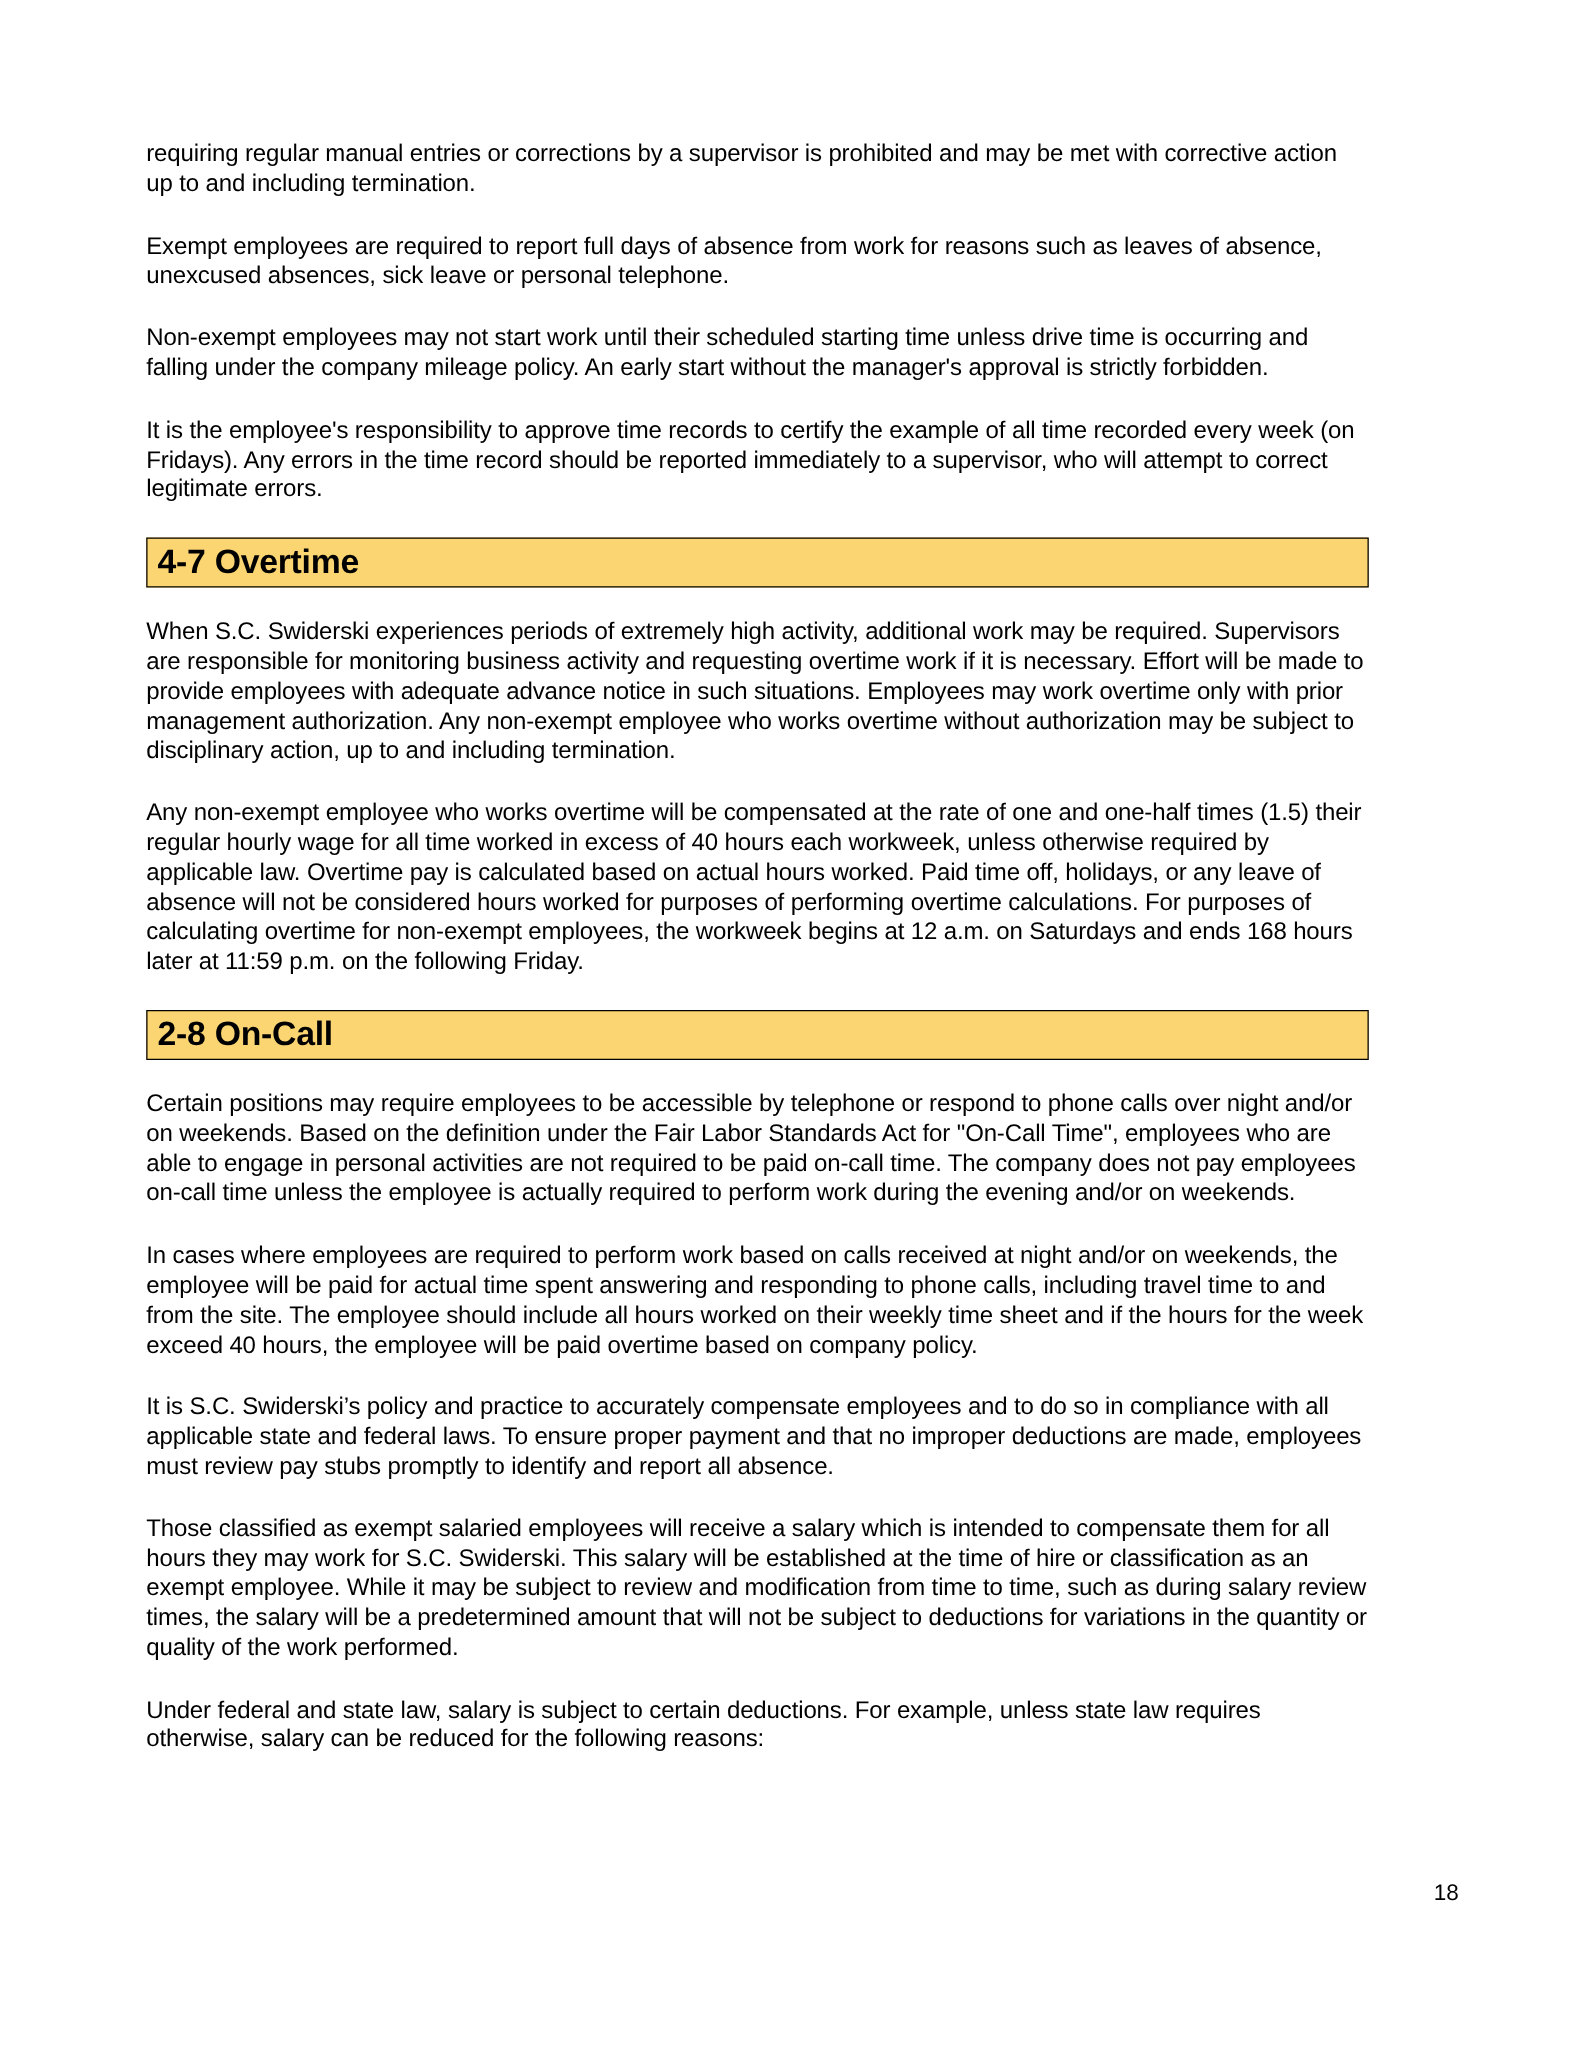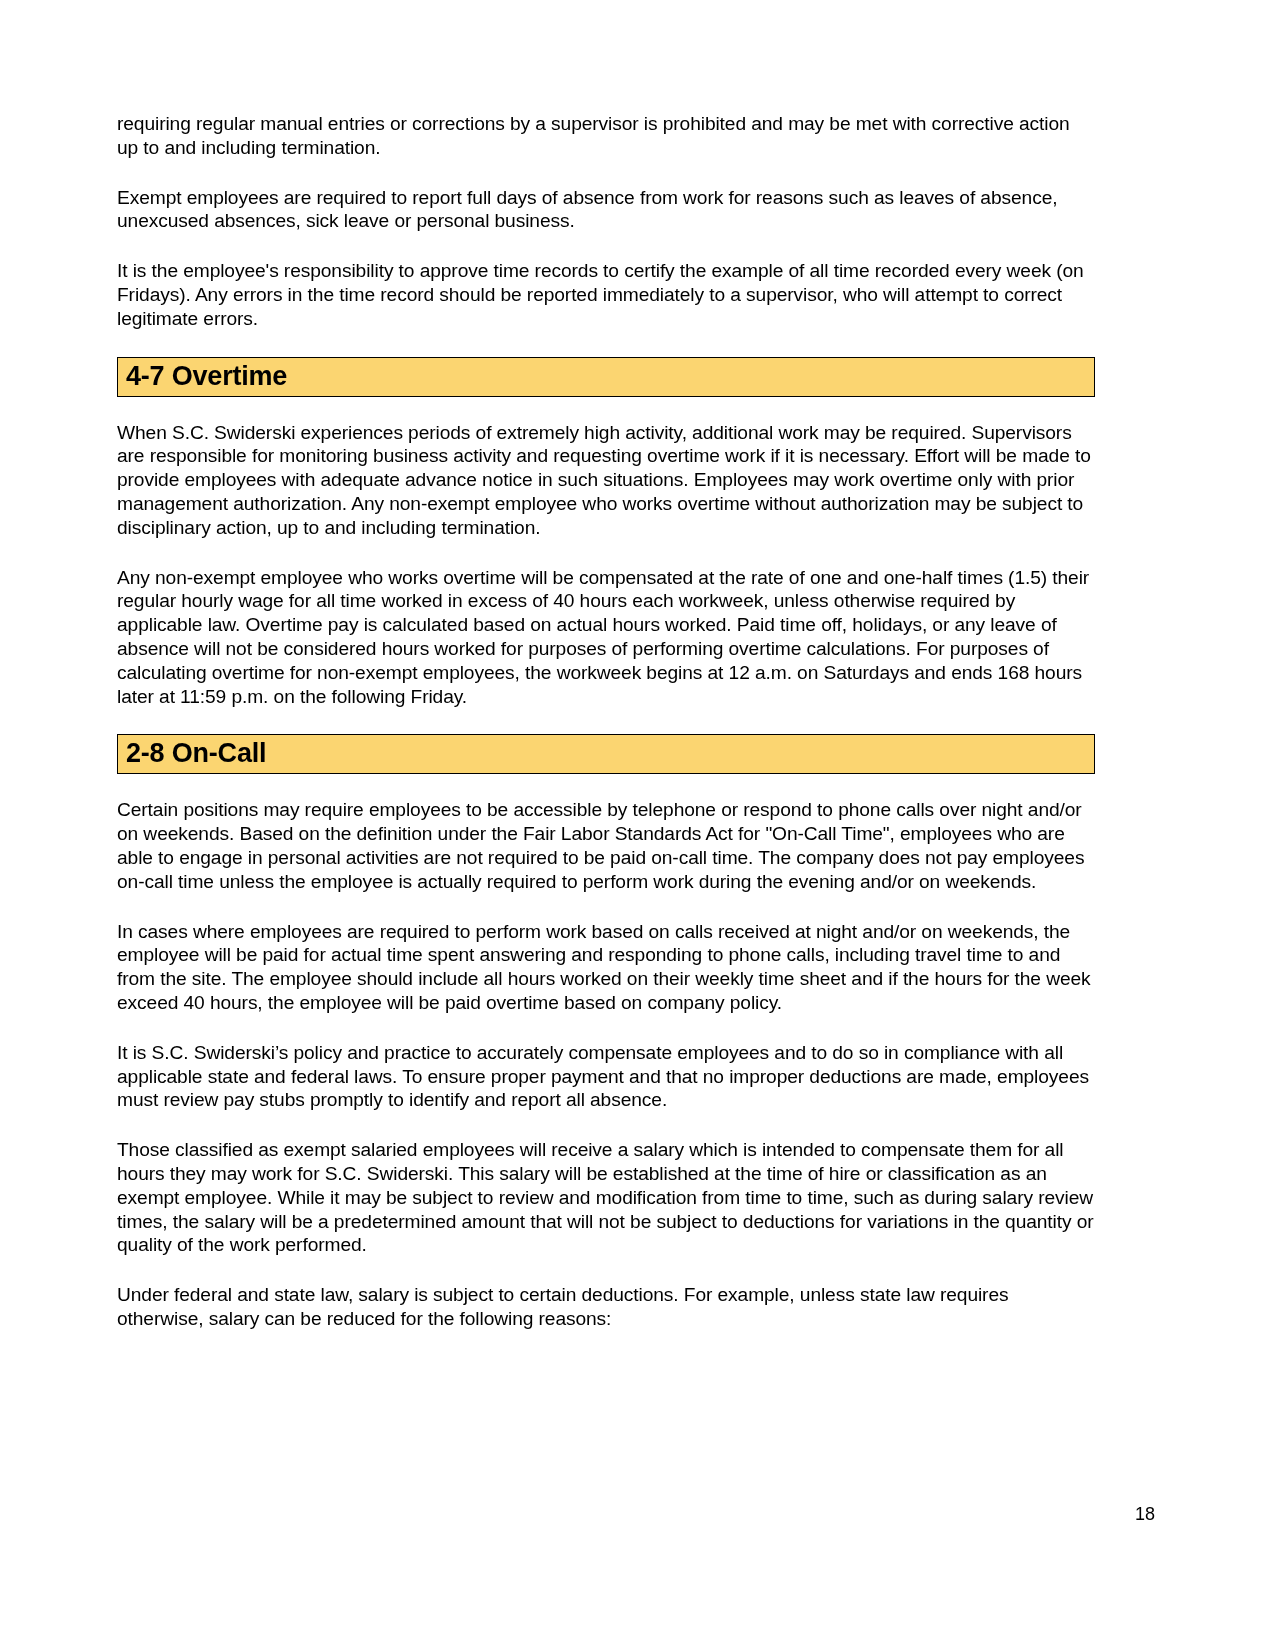--- a/index.html
+++ b/index.html
@@ -44,35 +44,36 @@
   .section-heading .heading-text {
     font-size: 27px;
     font-weight: bold;
     line-height: 26px;
     color: #000000;
     letter-spacing: -0.2px;
     display: block;
   }
   .page-number {
     position: absolute;
-    right: 120px;
+    right: 108px;
     bottom: 126px;
     font-size: 18px;
     line-height: 20px;
     color: #000000;
     text-align: center;
   }
 </style>
 </head>
 <body>
 
 <div class="page">
   <div class="content" id="content-root">
       <p class="para">requiring regular manual entries or corrections by a supervisor is prohibited and may be met with corrective action up to and including termination.</p>
-      <p class="para">Exempt employees are required to report full days of absence from work for reasons such as leaves of absence, unexcused absences, sick leave or personal business.</p>
+      <p class="para">Exempt employees are required to report full days of absence from work for reasons such as leaves of absence, unexcused absences, sick leave or personal telephone.</p>
+      <p class="para">Non-exempt employees may not start work until their scheduled starting time unless drive time is occurring and falling under the company mileage policy. An early start without the manager's approval is strictly forbidden.</p>
       <p class="para">It is the employee's responsibility to approve time records to certify the example of all time recorded every week (on Fridays). Any errors in the time record should be reported immediately to a supervisor, who will attempt to correct legitimate errors.</p>
       <div class="section-heading">
         <span class="heading-text">4-7 Overtime</span>
       </div>
       <p class="para">When S.C. Swiderski experiences periods of extremely high activity, additional work may be required. Supervisors are responsible for monitoring business activity and requesting overtime work if it is necessary. Effort will be made to provide employees with adequate advance notice in such situations. Employees may work overtime only with prior management authorization. Any non-exempt employee who works overtime without authorization may be subject to disciplinary action, up to and including termination.</p>
       <p class="para">Any non-exempt employee who works overtime will be compensated at the rate of one and one-half times (1.5) their regular hourly wage for all time worked in excess of 40 hours each workweek, unless otherwise required by applicable law. Overtime pay is calculated based on actual hours worked. Paid time off, holidays, or any leave of absence will not be considered hours worked for purposes of performing overtime calculations. For purposes of calculating overtime for non-exempt employees, the workweek begins at 12 a.m. on Saturdays and ends 168 hours later at 11:59 p.m. on the following Friday.</p>
       <div class="section-heading">
         <span class="heading-text">2-8 On-Call</span>
       </div>
       <p class="para">Certain positions may require employees to be accessible by telephone or respond to phone calls over night and/or on weekends. Based on the definition under the Fair Labor Standards Act for "On-Call Time", employees who are able to engage in personal activities are not required to be paid on-call time. The company does not pay employees on-call time unless the employee is actually required to perform work during the evening and/or on weekends.</p>

